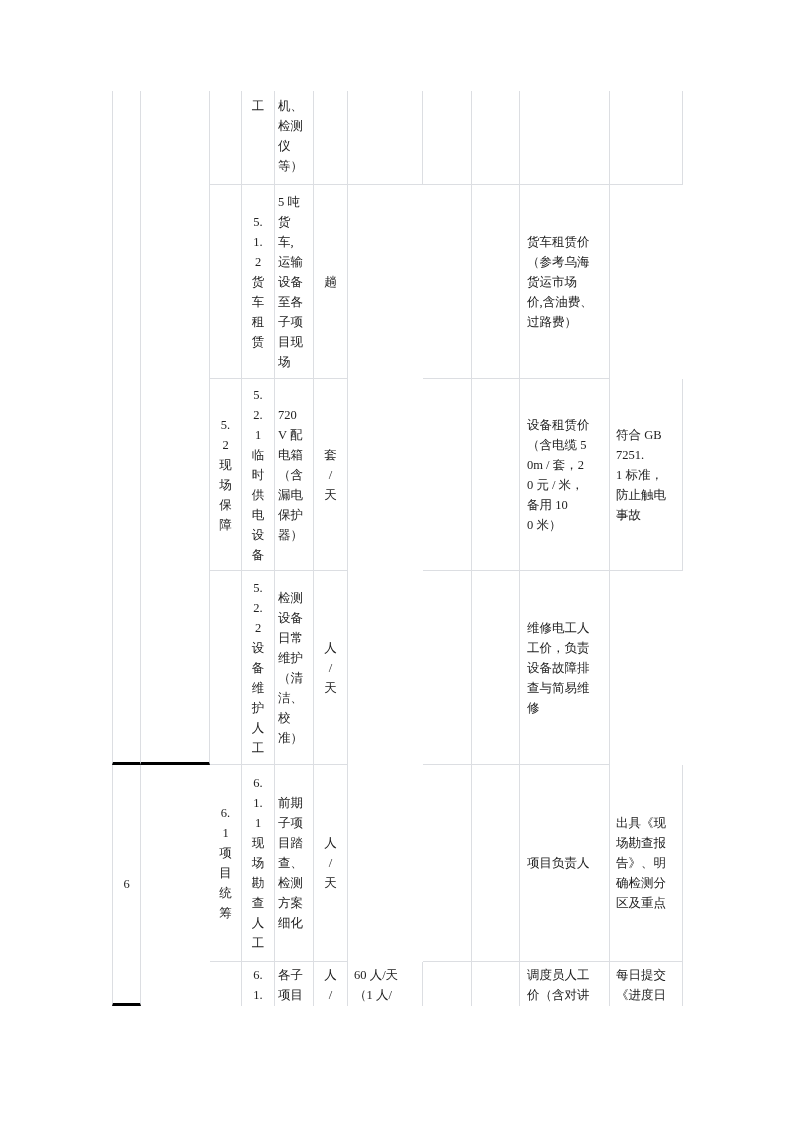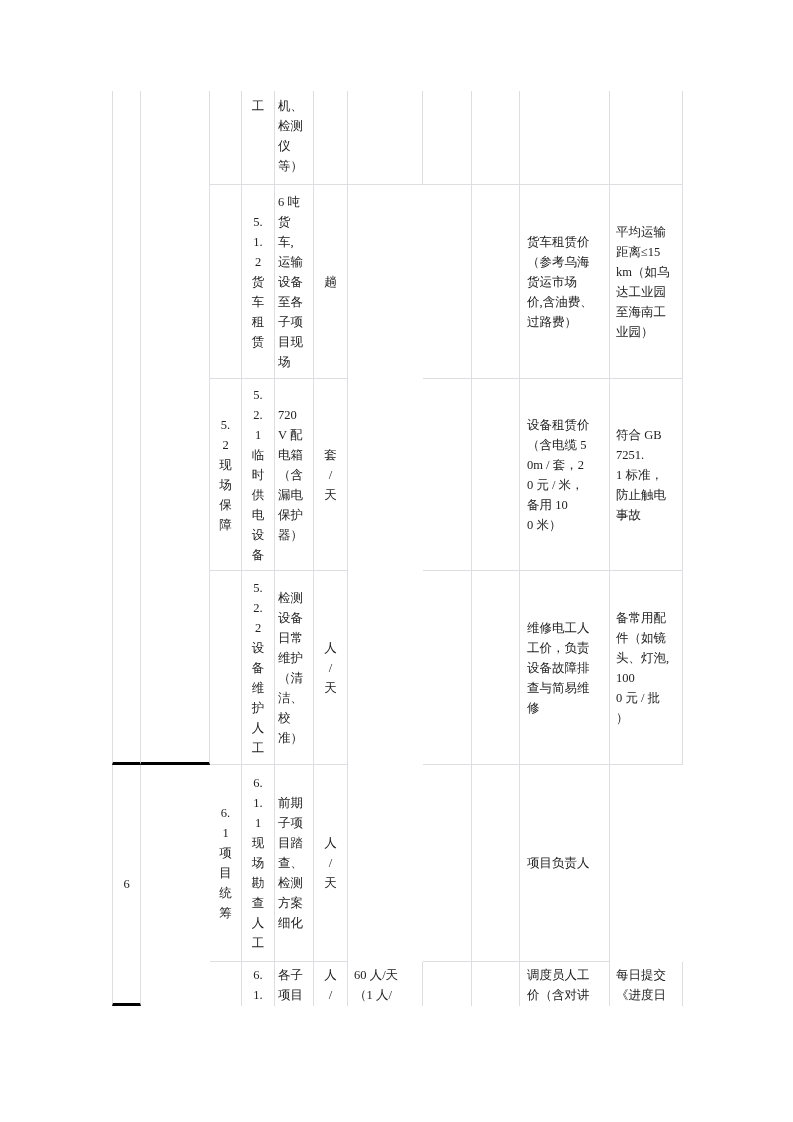--- a/index.html
+++ b/index.html
@@ -99,21 +99,21 @@
 查
 人
 工</div>
     <div class="cell gc4 gr6 top2 nb">6.
 1.</div>
 
     <div class="cell gc5 gr1 top left p3">机、
 检测
 仪
 等）</div>
-    <div class="cell gc5 gr2 left p3">6 吨
+    <div class="cell gc5 gr2 left p3">5 吨
 货
 车,
 运输
 设备
 至各
 子项
 目现
 场</div>
     <div class="cell gc5 gr3 left p3">720
 V 配
@@ -187,34 +187,27 @@
     <div class="cell gc10 gr4 left p7">维修电工人
 工价，负责
 设备故障排
 查与简易维
 修</div>
     <div class="cell gc10 gr5 left p7">项目负责人</div>
     <div class="cell gc10 gr6 top2 left p7 nb">调度员人工
 价（含对讲</div>
 
     <div class="cell gc11 gr1 top"></div>
-    <div class="cell gc11 gr2 left p6">平均运输
-距离≤15
-km（如乌
-达工业园
-至海南工
-业园）</div>
     <div class="cell gc11 gr3 left p6">符合 GB
 7251.
 1 标准，
 防止触电
 事故</div>
-    <div class="cell gc11 gr4 left p6">备常用配
-件（如镜
-头、灯泡,
-100
-0 元 / 批
-）</div>
+    <div class="cell gc11 gr5 left p6">出具《现
+场勘查报
+告》、明
+确检测分
+区及重点</div>
     <div class="cell gc11 gr6 top2 left p6 nb">每日提交
 《进度日</div>
 
   </div>
 </div>
 
 </body></html>

